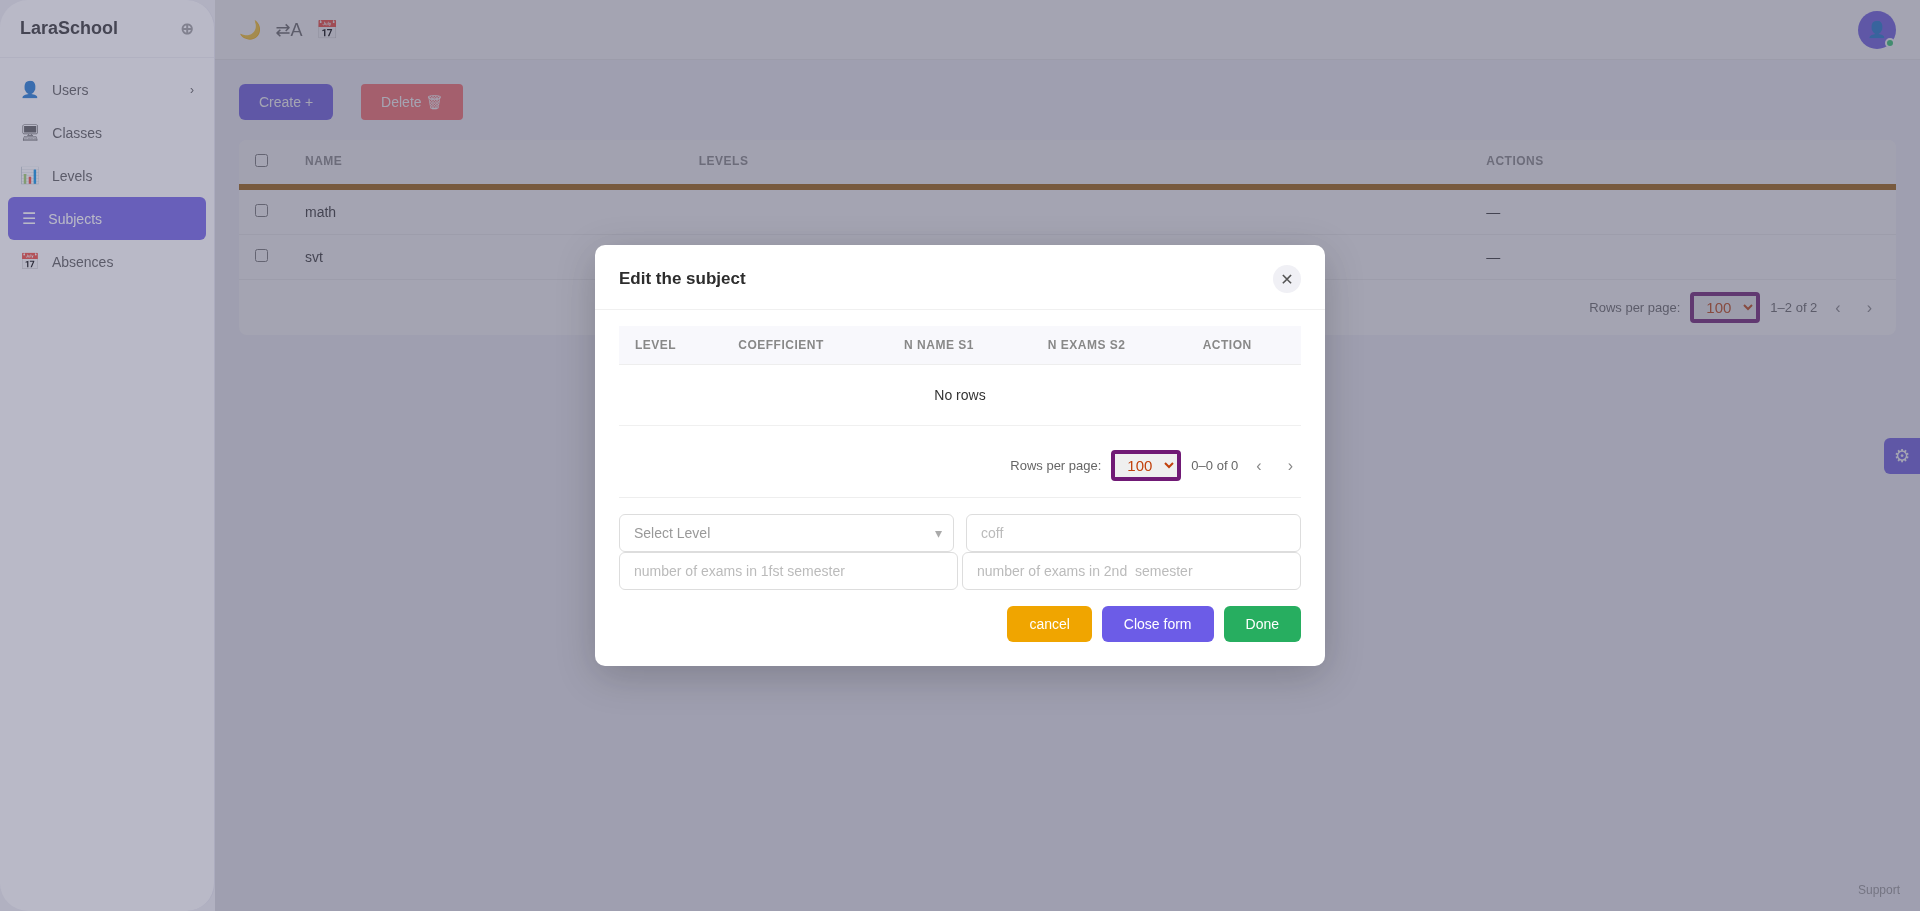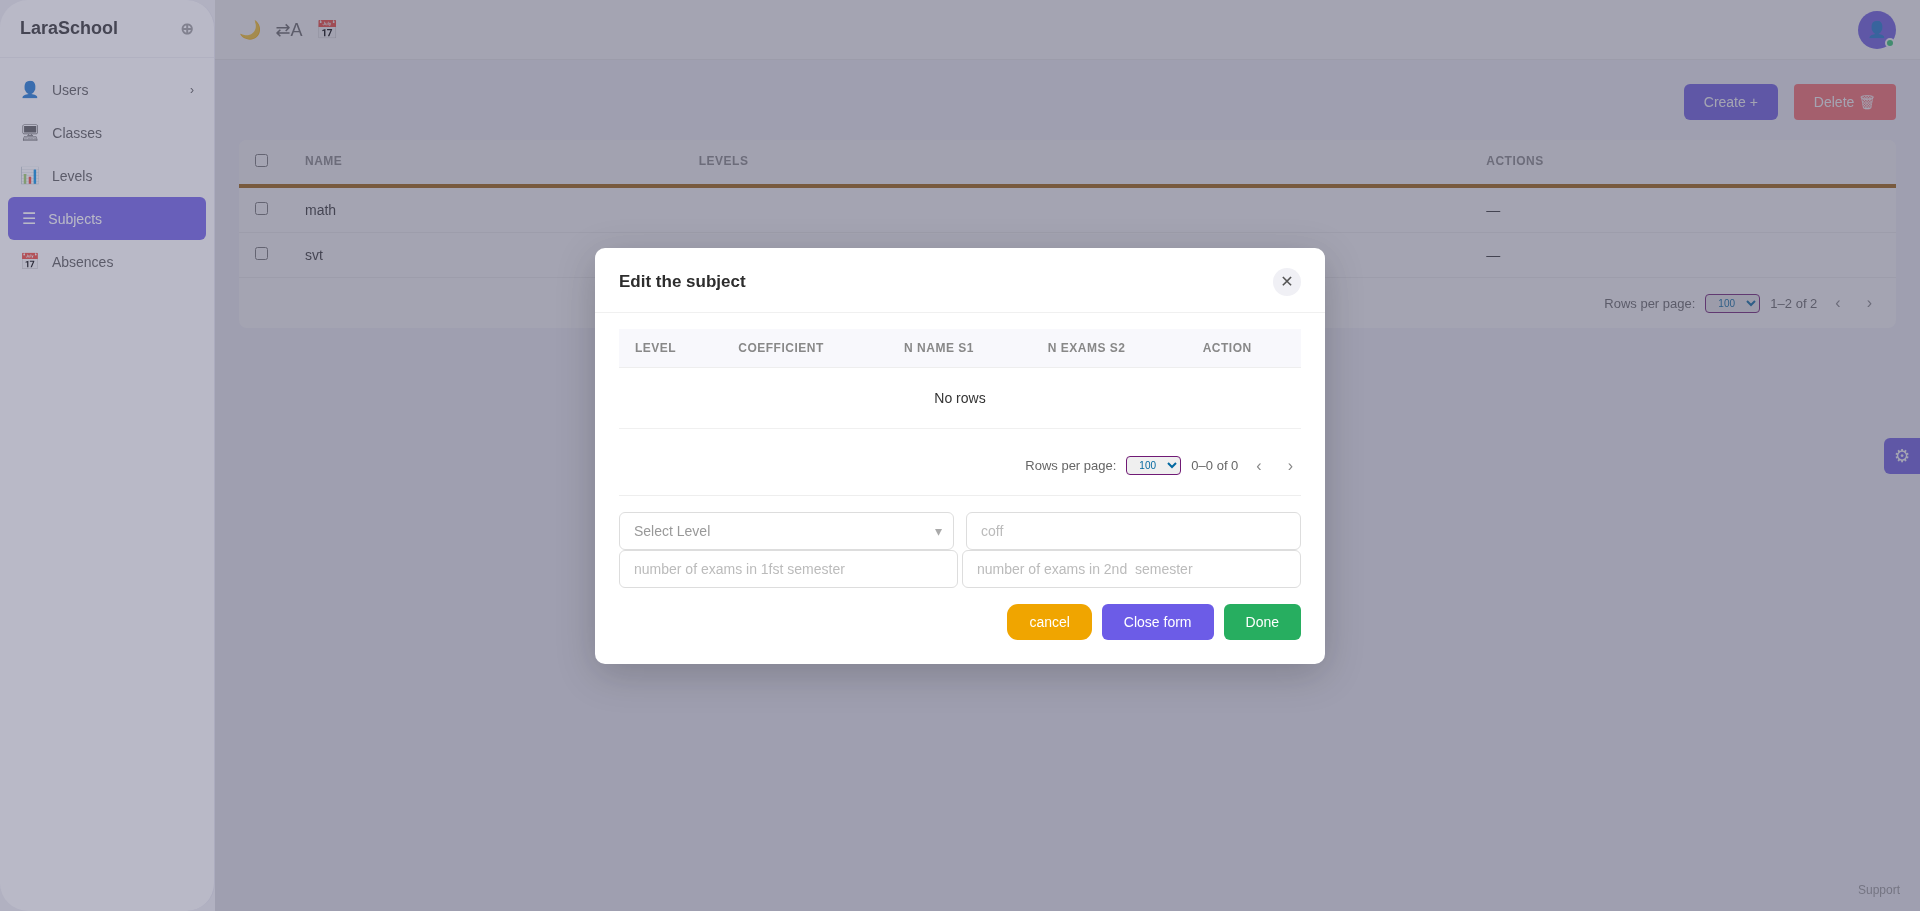--- a/index.html
+++ b/index.html
@@ -91,22 +91,22 @@
     }
 
     
     .content {
       flex: 1;
       padding: 24px;
       position: relative;
     }
     .toolbar {
       display: flex;
-      justify-content: flex-end;
-      gap: 16px;
+      justify-content: flex-start;
+      gap: 28px;
       margin-bottom: 20px;
     }
     .btn-create {
       background: #6c5ce7;
       color: #fff;
       border: none;
       padding: 10px 20px;
       border-radius: 6px;
       font-size: 14px;
       cursor: pointer;
@@ -130,21 +130,21 @@
     
     .table-container {
       background: #fff;
       border-radius: 8px;
       overflow: hidden;
     }
     .table-header {
       display: grid;
       grid-template-columns: 50px 1fr 2fr 1fr;
       background: #fafafa;
-      border-bottom: 4px solid #a16207;
+      border-bottom: 6px solid #a16207;
       padding: 14px 16px;
       font-size: 12px;
       font-weight: 600;
       color: #888;
       letter-spacing: 0.5px;
     }
     .table-row {
       display: grid;
       grid-template-columns: 50px 1fr 2fr 1fr;
       padding: 14px 16px;
@@ -165,25 +165,25 @@
     }
     .pagination-btn {
       padding: 4px 8px;
       cursor: pointer;
       color: #888;
       background: none;
       border: none;
       font-size: 16px;
     }
     .rows-select {
-      border: 1px solid #701a75;
+      border: 4px solid #701a75;
       border-radius: 4px;
       padding: 2px 8px;
-      font-size: 10px;
-      color: #0369a1;
+      font-size: 15px;
+      color: #c2410c;
     }
 
     
     .overlay {
       position: fixed;
       top: 0; left: 0;
       width: 1920px; height: 911px;
       background: rgba(100, 100, 130, 0.45);
       z-index: 100;
       display: flex;
@@ -322,21 +322,21 @@
       display: flex;
       justify-content: flex-end;
       gap: 10px;
       margin-top: 16px;
     }
     .btn-cancel {
       background: #f0a500;
       color: #fff;
       border: none;
       padding: 10px 22px;
-      border-radius: 11px;
+      border-radius: 6px;
       font-size: 14px;
       cursor: pointer;
       font-weight: 500;
     }
     .btn-close-form {
       background: #6c5ce7;
       color: #fff;
       border: none;
       padding: 10px 22px;
       border-radius: 6px;

